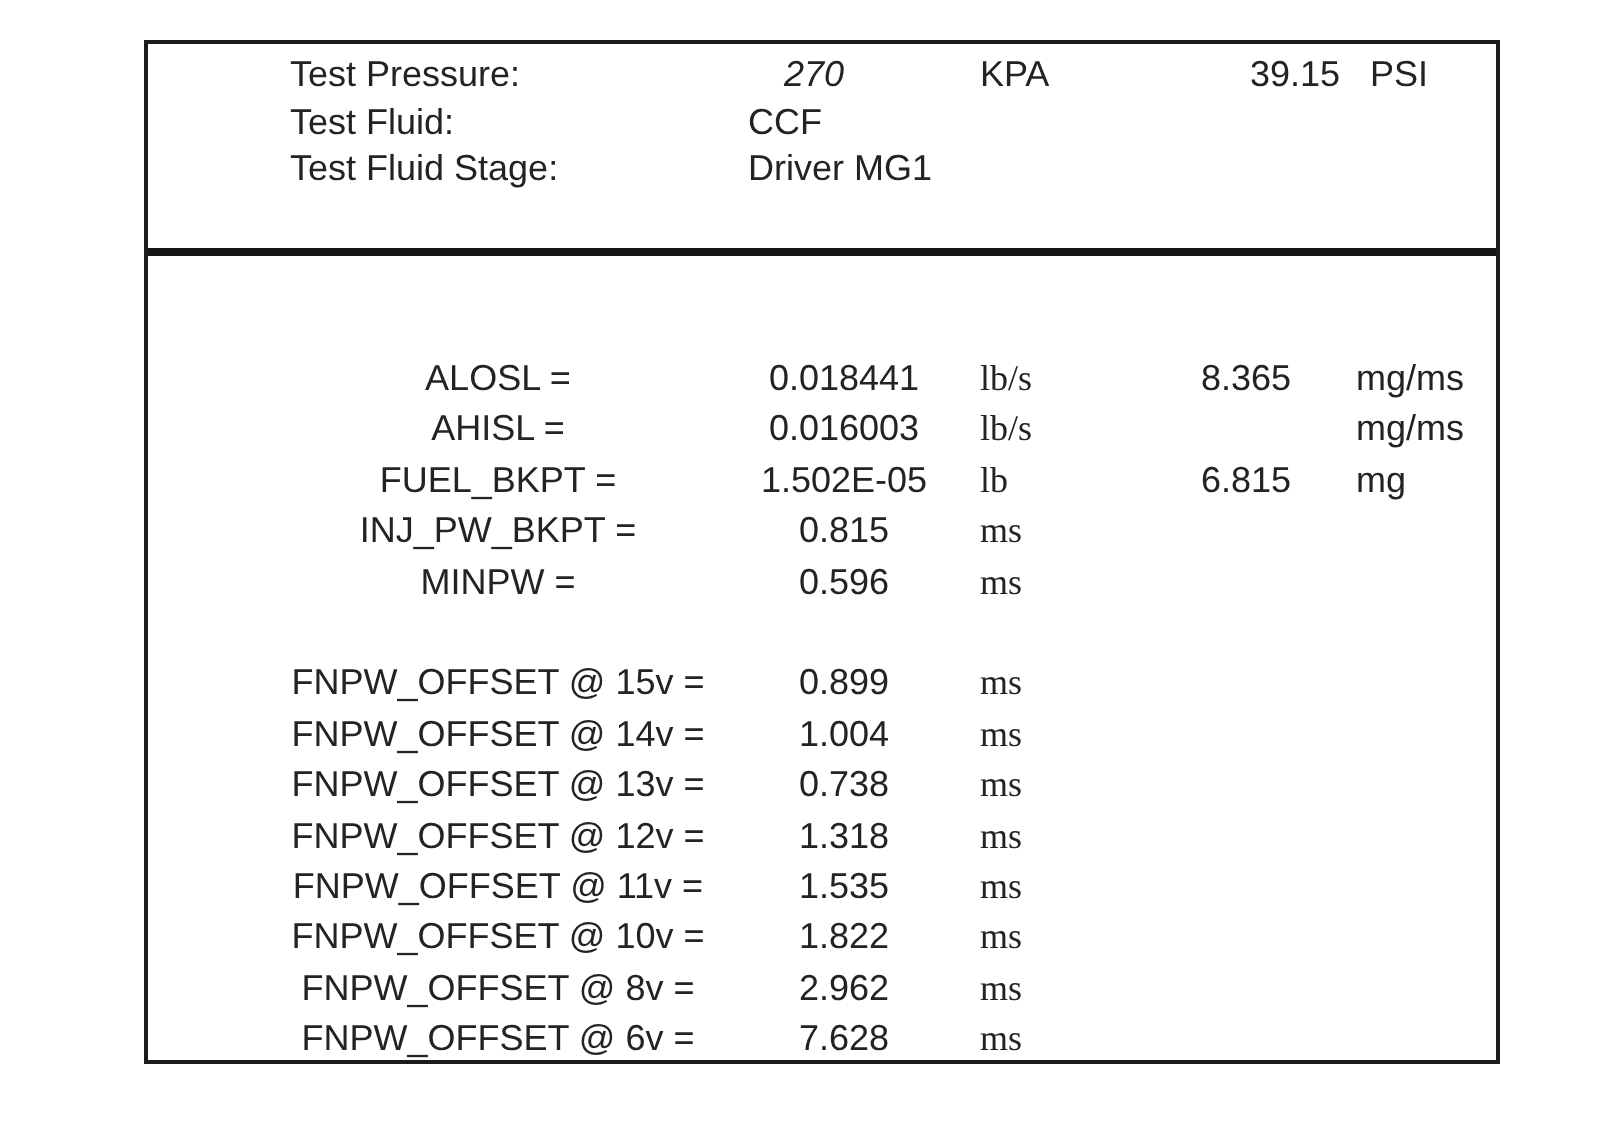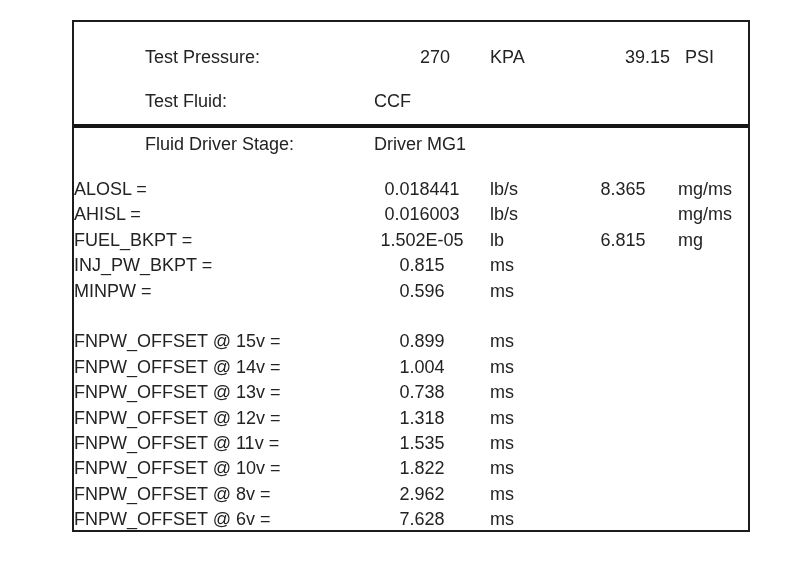--- a/index.html
+++ b/index.html
@@ -29,24 +29,23 @@
     position: absolute;
     top: 4px;
     left: 0;
     right: 0;
   }
   .hrow {
     position: relative;
     height: 23.5px;
     line-height: 23.5px;
     white-space: nowrap;
-    margin-top: 20px;
   }
   .h-label   { position: absolute; left: 71px; }
-  .h-val-num { position: absolute; left: 312px; width: 98px; text-align: center; }
+  .h-val-num { position: absolute; left: 284px; width: 98px; text-align: center; font-style: italic; }
   .h-val-text{ position: absolute; left: 300px; }
   .h-unit    { position: absolute; left: 416px; }
   .h-val2    { position: absolute; left: 551px; }
   .h-unit2   { position: absolute; left: 611px; }
   
   .divider {
     position: absolute;
     top: 102px;
     left: 0;
     right: 0;
@@ -59,23 +58,23 @@
     top: 155px;
     left: 0;
     right: 0;
   }
   .drow {
     position: relative;
     height: 25.4px;
     line-height: 25.4px;
     white-space: nowrap;
   }
-  .d-label { position: absolute; left: 0;     width: 294px; text-align: left; }
+  .d-label { position: absolute; left: 0;     width: 294px; text-align: center; padding-left: 28px; }
   .d-val   { position: absolute; left: 295px; width: 106px; text-align: center; }
-  .d-unit  { position: absolute; left: 416px; }
+  .d-unit  { position: absolute; left: 416px; font-family: Liberation Serif, serif; }
   .d-val2  { position: absolute; left: 506px; width: 86px;  text-align: center; }
   .d-unit2 { position: absolute; left: 604px; }
 </style>
 </head>
 <body>
 
 <div class="report-box">
 
   <div class="header">
     <div class="hrow">
@@ -83,21 +82,21 @@
       <span class="h-val-num">270</span>
       <span class="h-unit">KPA</span>
       <span class="h-val2">39.15</span>
       <span class="h-unit2">PSI</span>
     </div>
     <div class="hrow">
       <span class="h-label">Test Fluid:</span>
       <span class="h-val-text">CCF</span>
     </div>
     <div class="hrow">
-      <span class="h-label">Fluid Driver Stage:</span>
+      <span class="h-label">Test Fluid Stage:</span>
       <span class="h-val-text">Driver MG1</span>
     </div>
   </div>
 
   <div class="divider"></div>
 
   <div class="data">
 
     <div class="drow">
       <span class="d-label">ALOSL =</span>

